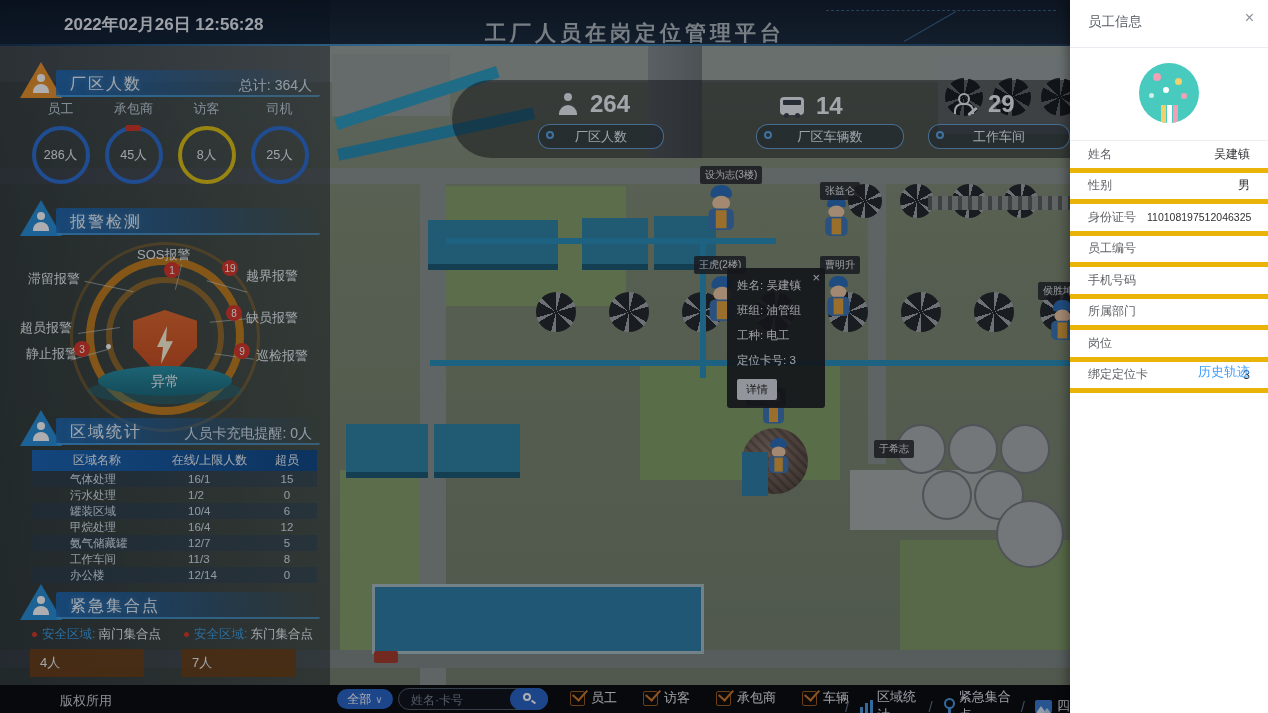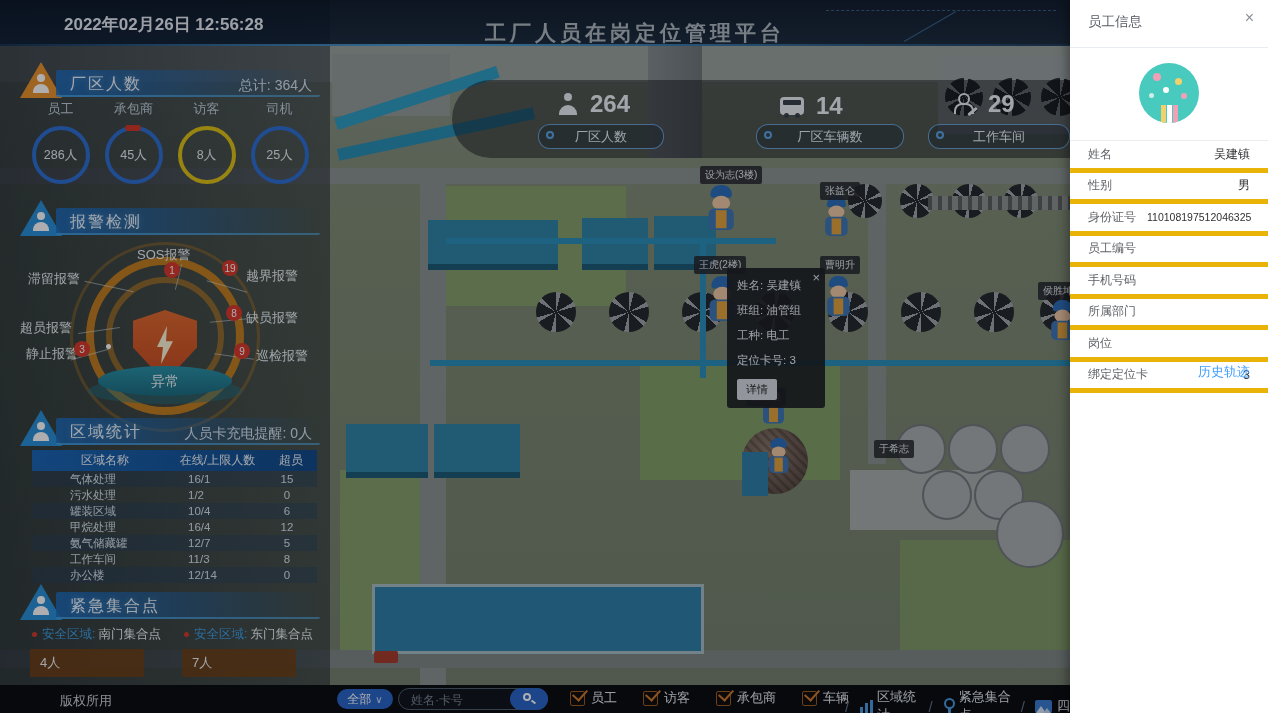--- a/index.html
+++ b/index.html
@@ -132,21 +132,21 @@
   .al-rim{position:absolute;left:88px;top:140px;width:154px;height:26px;border-radius:50%;background:rgba(30,120,140,0.45);}
   .al-label{position:absolute;font-size:13px;color:#edf2f6;white-space:nowrap;z-index:3;}
   .al-badge{position:absolute;min-width:16px;height:16px;padding:0 2px;border-radius:9px;background:#d93a2b;
             color:#fff;font-size:10px;display:flex;align-items:center;justify-content:center;z-index:4;box-sizing:border-box;}
   .al-line{position:absolute;background:rgba(215,225,232,0.55);}
 
   .rtable{position:absolute;left:32px;top:450px;width:285px;font-size:11.5px;}
   .rt-head{display:flex;height:21px;line-height:21px;background:linear-gradient(90deg,#1b66b4,#124a88);color:#f0f6fb;font-size:12px;}
   .rt-row{display:flex;height:16px;line-height:16px;color:#d5e2ec;}
   .rt-rows > .rt-row:nth-child(odd){background:rgba(30,64,105,0.30);}
-  .rt-c1{width:130px;text-align:center;padding-left:8px;}
+  .rt-c1{width:130px;text-align:center;}
   .rt-c2{width:95px;text-align:center;}
   .rt-c3{flex:1;text-align:center;}
   .rt-row .rt-c1{text-align:left;padding-left:38px;box-sizing:border-box;}
   .rt-row .rt-c2{text-align:left;padding-left:26px;box-sizing:border-box;}
 
   .em-zonewrap{position:absolute;left:30px;top:626px;display:flex;}
   .em-item{width:152px;}
   .em-line{display:flex;align-items:center;font-size:12.5px;white-space:nowrap;}
   .em-dot{width:5px;height:5px;border-radius:50%;background:#d23b2a;margin:0 5px 0 2px;}
   .em-zone{color:#3ea0e8;margin-right:3px;}

